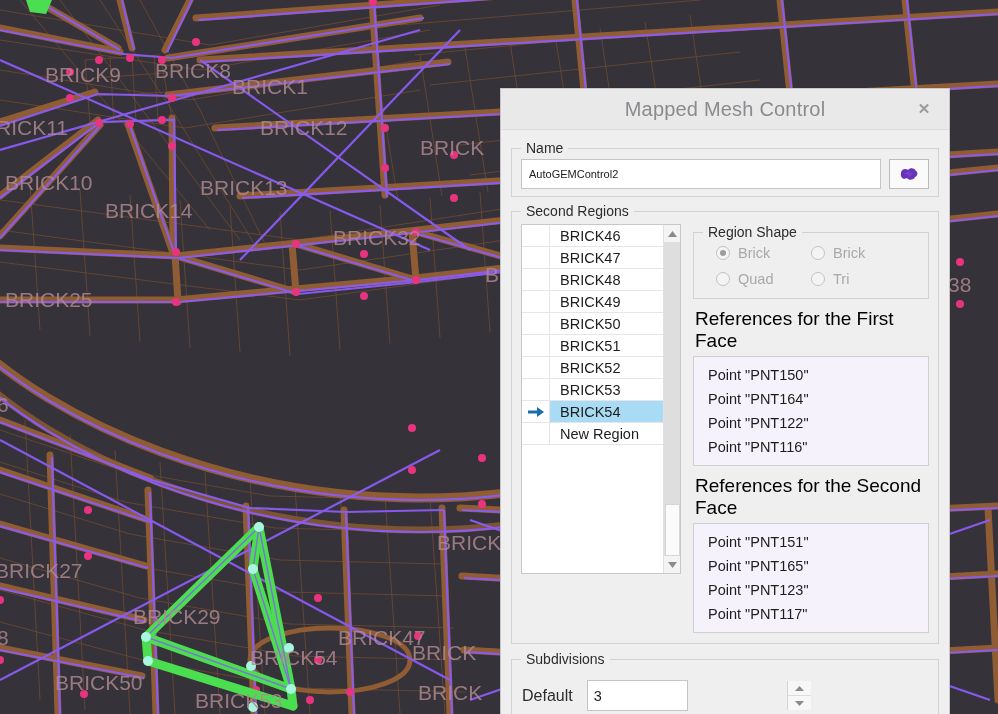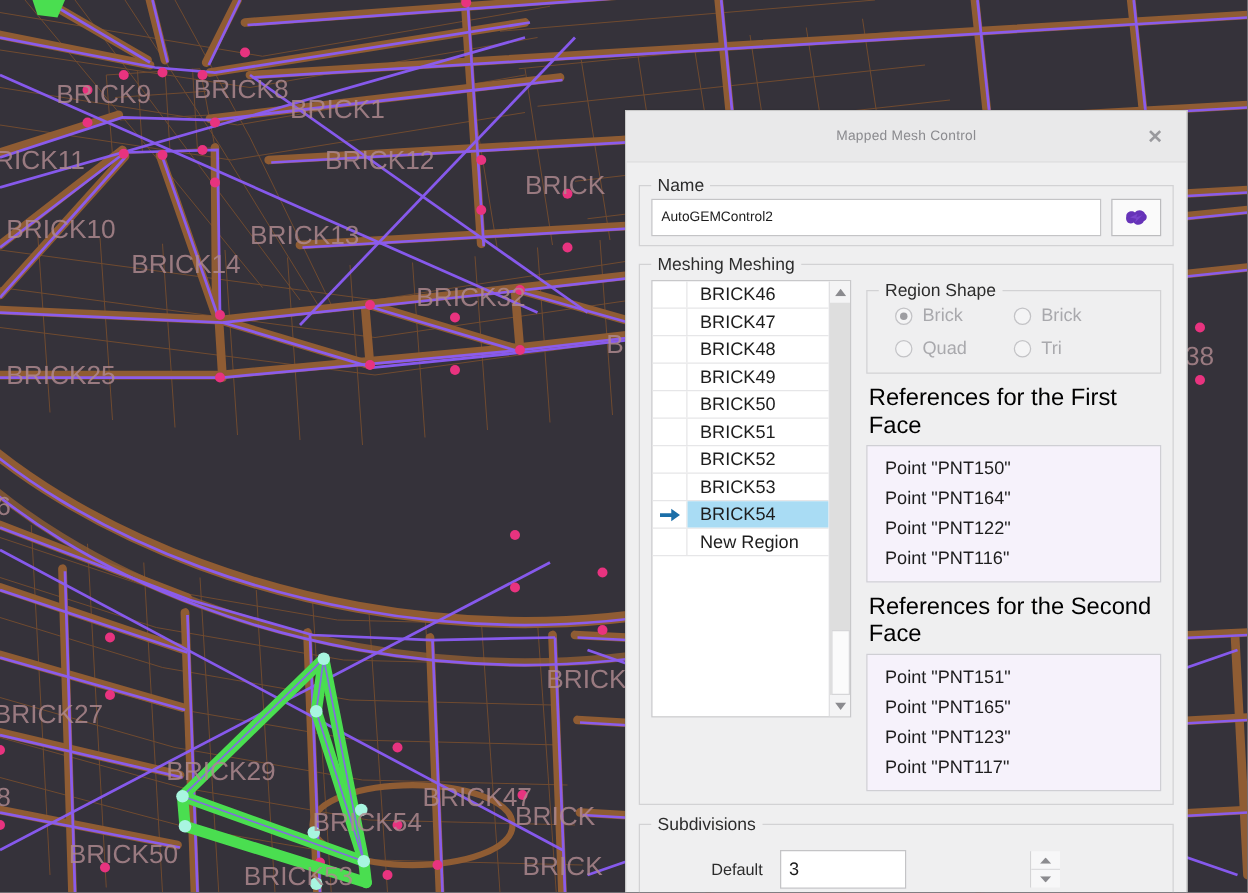--- a/index.html
+++ b/index.html
@@ -53,21 +53,21 @@
   .titlebar {
     position: relative;
     height: 40px;
     background: #e9e9ea;
     border-bottom: 1px solid #dededf;
     display: flex;
     align-items: center;
     justify-content: center;
   }
   .titlebar-text {
-    font-size: 11px;
+    font-size: 20px;
     color: #8b8b8f;
     letter-spacing: 0.2px;
   }
   .titlebar-close {
     position: absolute;
     right: 14px;
     top: 50%;
     transform: translateY(-50%);
     width: 22px; height: 22px;
     display: flex; align-items: center; justify-content: center;
@@ -265,21 +265,21 @@
   }
 
   
   #group-subdiv { margin-top: 15px; padding: 12px 10px 0 10px; }
   .subdiv-row {
     display: flex;
     align-items: center;
     gap: 14px;
     margin-top: 8px;
   }
-  .subdiv-label { font-size: 13px; color: #2c2c2c; margin-left: 47px; }
+  .subdiv-label { font-size: 16px; color: #2c2c2c; }
   .spin-wrap {
     display: flex;
     border: 1px solid #c4c4c6;
     background: #ffffff;
     width: 101px;
     height: 31px;
     box-sizing: border-box;
   }
   .spin-input {
     flex: 1;
@@ -677,21 +677,21 @@
               <path d="M3 7 C3 3, 8 2, 10 4 C12 1, 17 2, 18 5
                        C20 6, 20 10, 17 11 C16 14, 11 15, 9 12
                        C6 14, 2 12, 3 7 Z" fill="#6633b8"></path>
               <path d="M6 8 L12 5 L11 8 L16 6 L10 12 L11 9 Z" fill="#7a45cc"></path>
             </svg>
           </div>
         </div>
       </div>
 
       <div class="group" id="group-regions">
-        <span class="group-title">Meshing Meshing</span>
+        <span class="group-title">Second Regions</span>
 
         <div class="regions-row">
 
           <div class="region-list-wrap">
             <div class="region-list" id="region-list">
                 <div class="region-row">
                   <div class="gutter"></div>
                   <div class="rlabel">BRICK46</div>
                 </div>
                 <div class="region-row">

